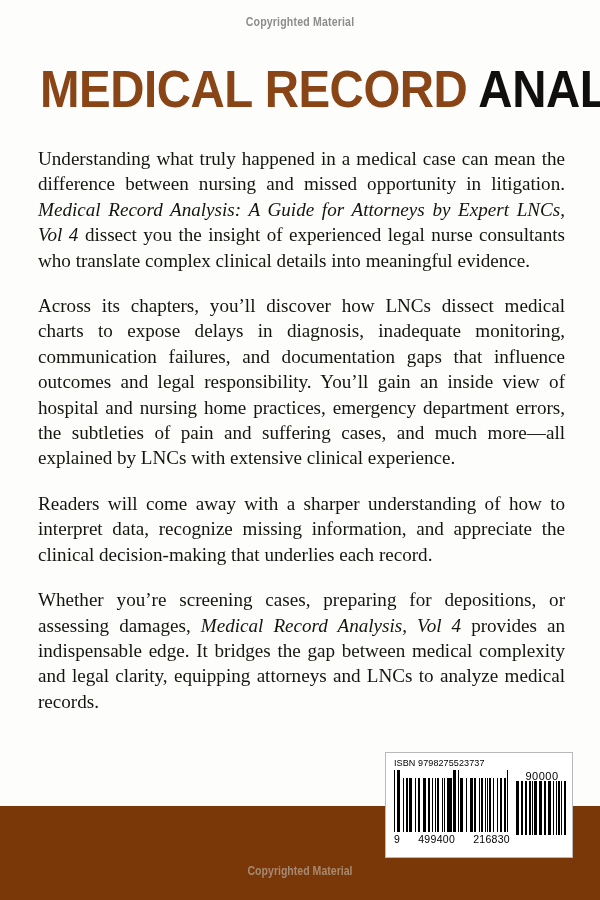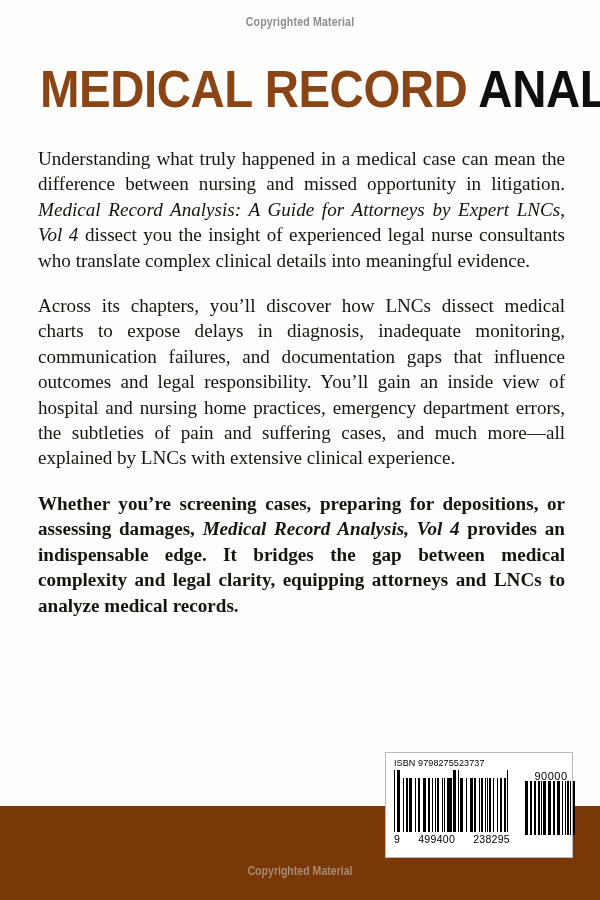--- a/index.html
+++ b/index.html
@@ -70,21 +70,21 @@
   }
   .para {
     margin: 0 0 20px 0;
     font-size: 19.1px;
     line-height: 25.4px;
     color: #15140f;
     text-align: justify;
     text-justify: inter-word;
     hyphens: none;
   }
-  .para:last-child { margin-bottom: 0; font-weight: bold; }
+  .para:last-child { margin-bottom: 0; }
   .para i, .para em {
     font-style: italic;
   }
 
   
   .barcode-box {
     position: absolute;
     left: 385px;
     top: 752px;
     width: 188px;
@@ -104,21 +104,21 @@
     transform: scaleX(0.95);
     transform-origin: left center;
     white-space: nowrap;
   }
   .barcode-row {
     display: flex;
     align-items: flex-start;
     margin-top: 2px;
   }
   .bc-main { width: 116px; }
-  .bc-addon { width: 52px; margin-left: 15px; }
+  .bc-addon { width: 52px; margin-left: 6px; }
 
   .bars {
     display: flex;
     align-items: flex-end;
     height: 62px;
   }
   .bars span { display: block; background: #000; height: 100%; }
   .bars span.short { height: 54px; }
 
   .addon-price {
@@ -180,20 +180,21 @@
       <span class="title-part-a">MEDICAL RECORD</span><span class="title-part-b"> ANALYSIS</span>
     </span>
   </div>
 
   <div class="body-copy">
 
     <p class="para"><span>Understanding what truly happened in a medical case can mean the difference between nursing and missed opportunity in litigation. </span><i>Medical Record Analysis: A Guide for Attorneys by Expert LNCs, Vol 4</i><span> dissect you the insight of experienced legal nurse consultants who translate complex clinical details into meaningful evidence.</span></p>
 
     <p class="para">Across its chapters, you’ll discover how LNCs dissect medical charts to expose delays in diagnosis, inadequate monitoring, communication failures, and documentation gaps that influence outcomes and legal responsibility. You’ll gain an inside view of hospital and nursing home practices, emergency department errors, the subtleties of pain and suffering cases, and much more—all explained by LNCs with extensive clinical experience.</p>
 
+    <p class="para">Readers will come away with a sharper understanding of how to interpret data, recognize missing information, and appreciate the clinical decision-making that underlies each record.</p>
 
     <p class="para"><span>Whether you’re screening cases, preparing for depositions, or assessing damages, </span><i>Medical Record Analysis, Vol 4</i><span> provides an indispensable edge. It bridges the gap between medical complexity and legal clarity, equipping attorneys and LNCs to analyze medical records.</span></p>
 
   </div>
 
   <div class="bottom-band"></div>
 
   <div class="barcode-box">
     <div class="isbn-label">ISBN 9798275523737</div>
     <div class="barcode-row">
@@ -262,21 +263,21 @@
             <span style="width:2px" class="short"></span>
             <span style="width:3px;background:transparent"></span>
             <span style="width:2px" class="short"></span>
             <span style="width:1px;background:transparent"></span>
             <span style="width:2px"></span>
             <span style="width:2px;background:transparent"></span>
           </div>
         <div class="bc-digits">
           <span>9</span>
           <span>499400</span>
-          <span>238295</span>
+          <span>216830</span>
         </div>
       </div>
       <div class="bc-addon">
         <div class="addon-price">90000</div>
         <div class="bars addon-bars" id="bars-addon">
             <span style="width:3px" class="short"></span>
             <span style="width:3px;background:transparent"></span>
             <span style="width:2px" class="short"></span>
             <span style="width:2px;background:transparent"></span>
             <span style="width:2px" class="short"></span>

